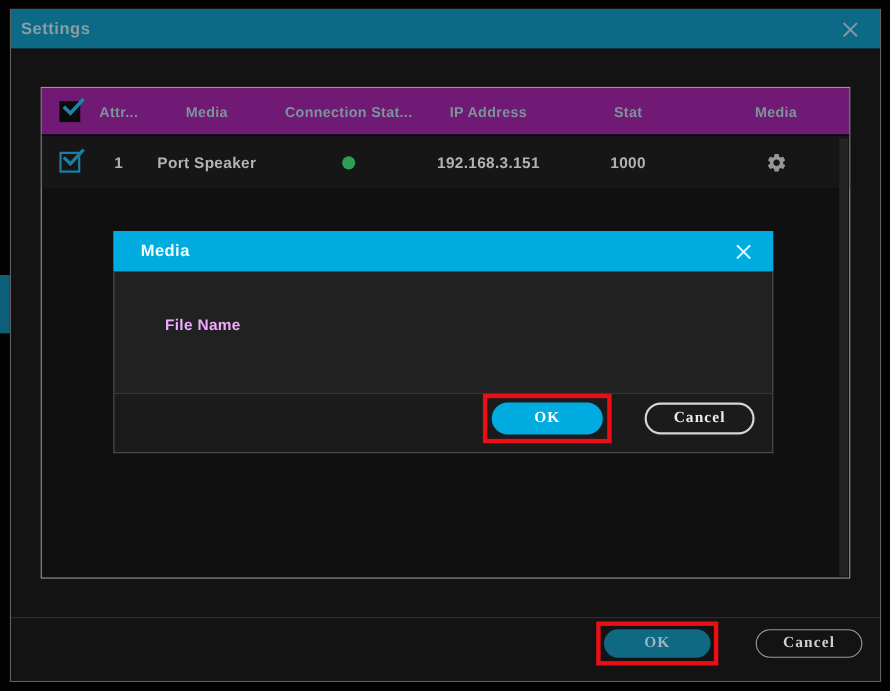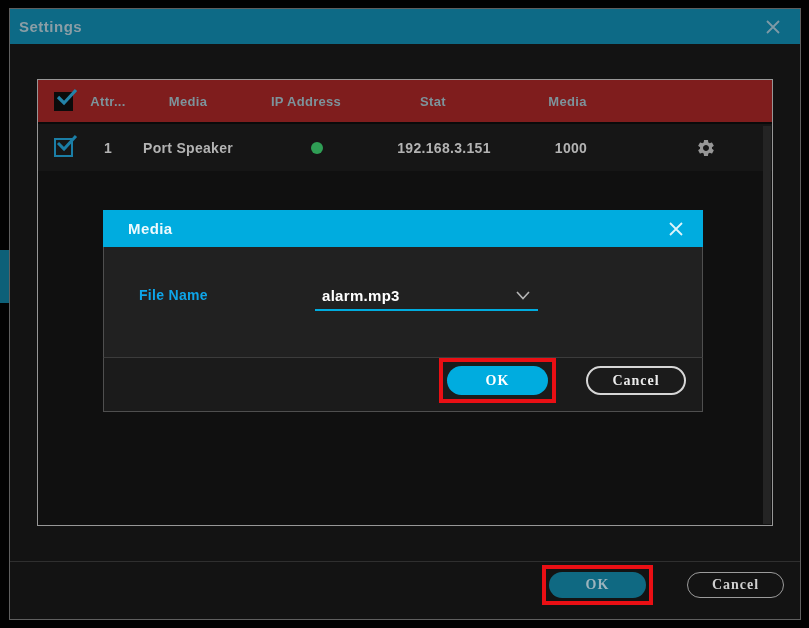--- a/index.html
+++ b/index.html
@@ -15,21 +15,21 @@
             background:#131313; border:1px solid #5f5f5f; }
   .titlebar { height:35px; background:#0d6a86; display:flex; align-items:center;
               padding-left:9px; position:relative; }
   .win-title { color:#8b9ea6; font-weight:bold; font-size:15px; letter-spacing:.5px; }
   .close-x { position:absolute; right:18px; top:50%; transform:translateY(-50%);
              width:18px; height:18px; cursor:pointer; display:flex; align-items:center; justify-content:center; }
 
   
   .table { position:absolute; left:27px; top:70px; width:736px; height:447px;
            border:1px solid #979797; background:#101010; }
-  .thead { display:flex; height:44px; background:#7f1d1d; align-items:center;
+  .thead { display:flex; height:44px; background:#701a75; align-items:center;
            border-bottom:2px solid #0a0a0a; }
   .trow  { display:flex; height:47px; background:#161616; align-items:center; }
   .cell  { display:flex; align-items:center; justify-content:center; }
   .c1{width:50px;} .c2{width:40px;} .c3{width:120px;} .c4{width:138px;}
   .c5{width:116px;} .c6{width:138px;} .c7{width:131px;}
   .hcell { color:#7d939b; font-weight:bold; font-size:13px; letter-spacing:.3px; white-space:nowrap; }
   .rcell { color:#b3b3b3; font-weight:bold; font-size:14px; letter-spacing:.3px; white-space:nowrap; }
   .scrolltrack { position:absolute; right:1px; top:46px; bottom:1px; width:8px; background:#242424; }
 
   
@@ -54,21 +54,21 @@
   .btn-cancel-main { position:absolute; left:677px; top:563px; width:97px; height:26px;
                      border-radius:13px; border:1px solid #9b9b9b; color:#cfcfcf; font-size:14px; }
 
   
   .media { position:absolute; left:103px; top:210px; width:600px; height:202px; z-index:5; }
   .titlebar2 { height:37px; background:#00acdf; display:flex; align-items:center;
                padding-left:25px; position:relative; }
   .media-title { color:#eefafd; font-weight:bold; font-size:15px; letter-spacing:.4px; }
   .mbody { height:110px; background:#212121; border-left:1px solid #4f4f4f;
            border-right:1px solid #4f4f4f; position:relative; }
-  .file-label { position:absolute; left:35px; top:40px; color:#0ea5e9; font-size:14px;
+  .file-label { position:absolute; left:46px; top:40px; color:#f0abfc; font-size:14px;
                 font-weight:bold; letter-spacing:.3px; }
   .dropdown { position:absolute; left:211px; top:34px; width:223px; height:30px;
               border-bottom:2px solid #00acdf; display:flex; align-items:center; cursor:pointer; }
   .dd-value { color:#ffffff; font-weight:bold; font-size:15px; padding-left:7px; letter-spacing:.3px; }
   .chev { position:absolute; right:8px; top:10px; display:inline-flex; }
   .mfooter { height:55px; background:#1b1b1b; border:1px solid #4f4f4f;
              border-top:1px solid #3c3c3c; position:relative; }
   .annot-media { left:335px; top:0px; }
   .btn-ok-media { width:101px; height:29px; border-radius:15px; background:#00acdf;
                   color:#ffffff; font-size:14px; }
@@ -98,20 +98,21 @@
         <div class="cell c1">
           <span class="cbx hdr">
             <span class="box"></span>
             <svg width="21" height="19" viewBox="0 0 21 19">
               <polyline points="2,10 8,16 20,3" stroke="#2383a8" stroke-width="3.2" fill="none"></polyline>
             </svg>
           </span>
         </div>
         <div class="cell c2 hcell">Attr...</div>
         <div class="cell c3 hcell">Media</div>
+        <div class="cell c4 hcell">Connection Stat...</div>
         <div class="cell c5 hcell">IP Address</div>
         <div class="cell c6 hcell">Stat</div>
         <div class="cell c7 hcell">Media</div>
       </div>
 
       <div class="trow">
         <div class="cell c1">
           <span class="cbx rowv">
             <span class="box"></span>
             <svg width="21" height="19" viewBox="0 0 21 19">
@@ -151,28 +152,20 @@
       <span class="media-title">Media</span>
       <span class="close-x">
         <svg width="16" height="16" viewBox="0 0 16 16">
           <path d="M2 2 L14 14 M14 2 L2 14" stroke="#ddf4fa" stroke-width="1.8" fill="none"></path>
         </svg>
       </span>
     </div>
 
     <div class="mbody">
       <span class="file-label">File Name</span>
-      <div class="dropdown">
-        <span class="dd-value">alarm.mp3</span>
-        <span class="chev">
-          <svg width="14" height="9" viewBox="0 0 14 9">
-            <polyline points="1,1 7,7.5 13,1" stroke="#b5b5b5" stroke-width="1.6" fill="none"></polyline>
-          </svg>
-        </span>
-      </div>
     </div>
 
     <div class="mfooter">
       <div class="annotation annot-media">
         <button class="btn btn-ok-media">OK</button>
       </div>
       <button class="btn btn-cancel-media">Cancel</button>
     </div>
   </div>
 

